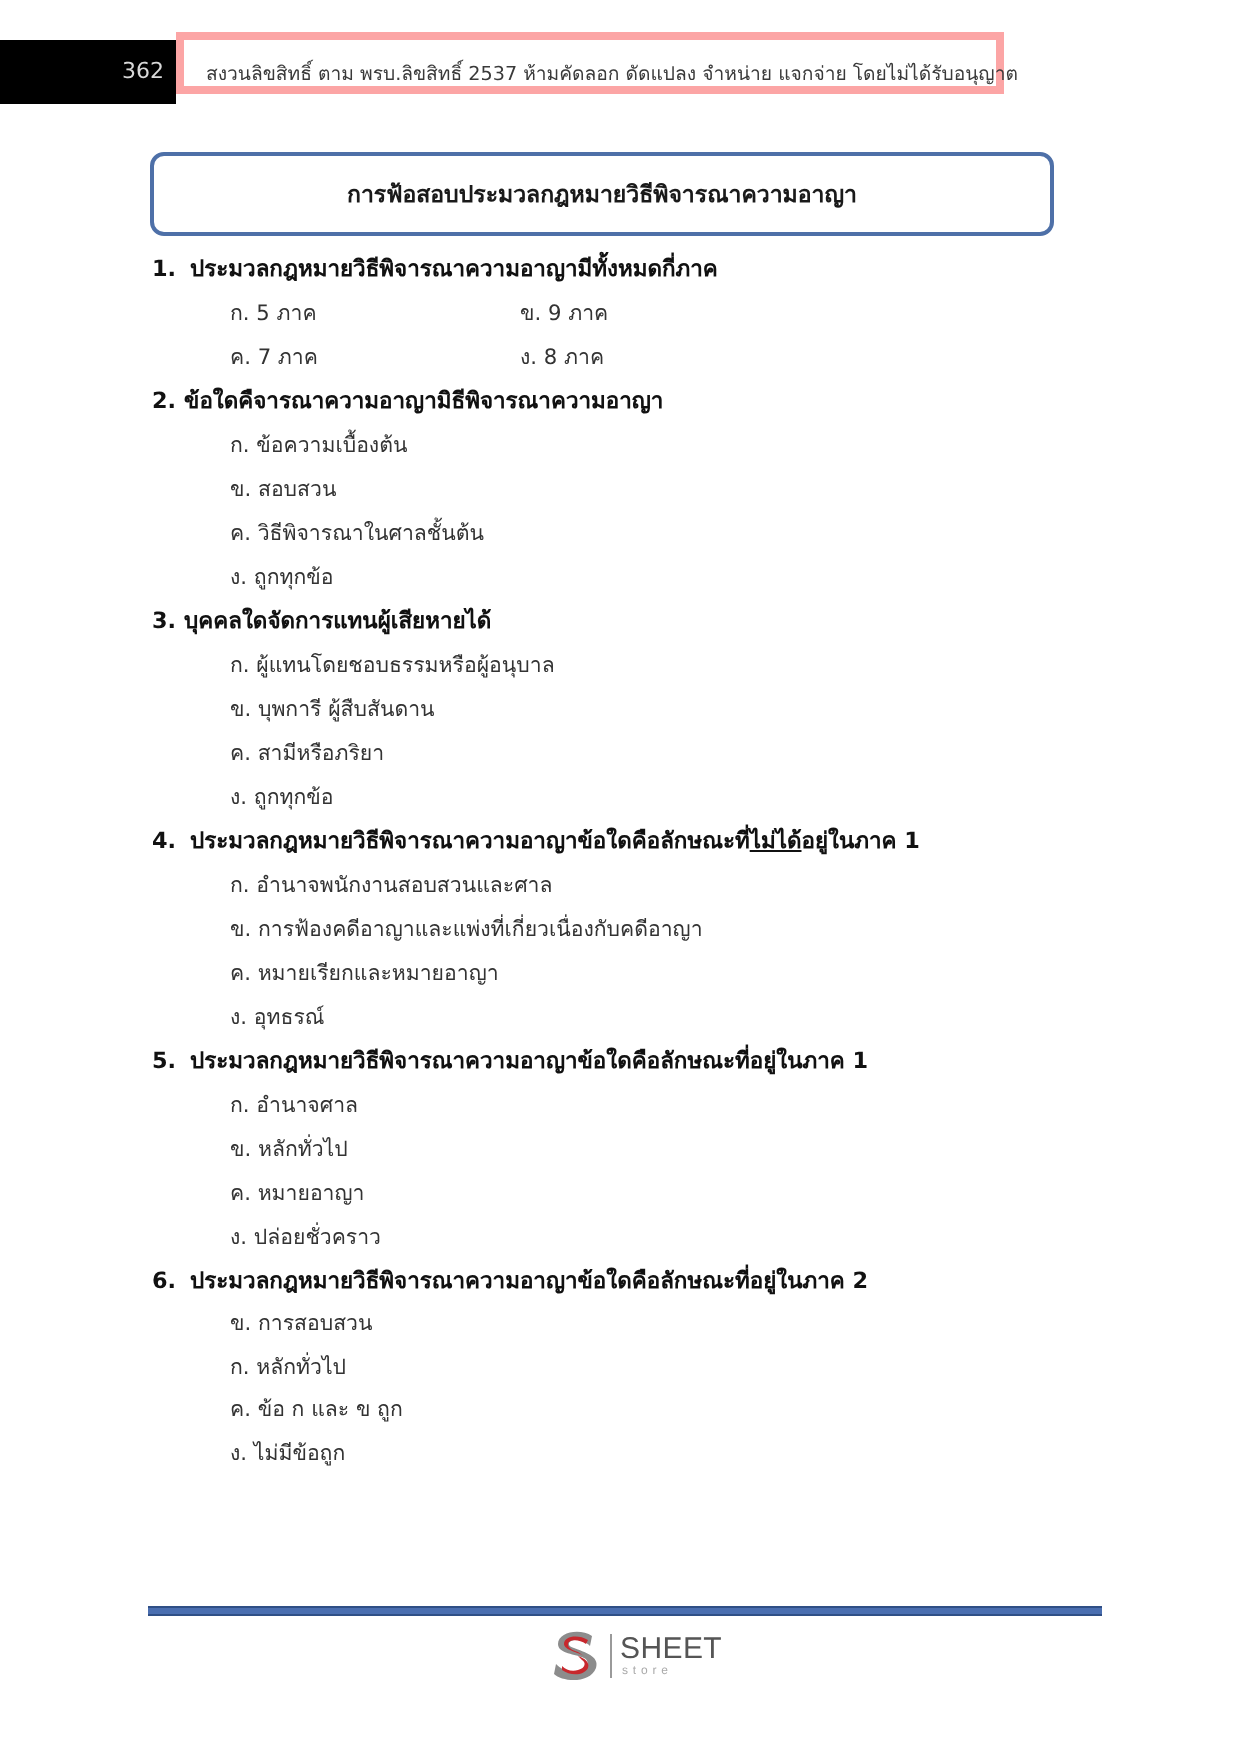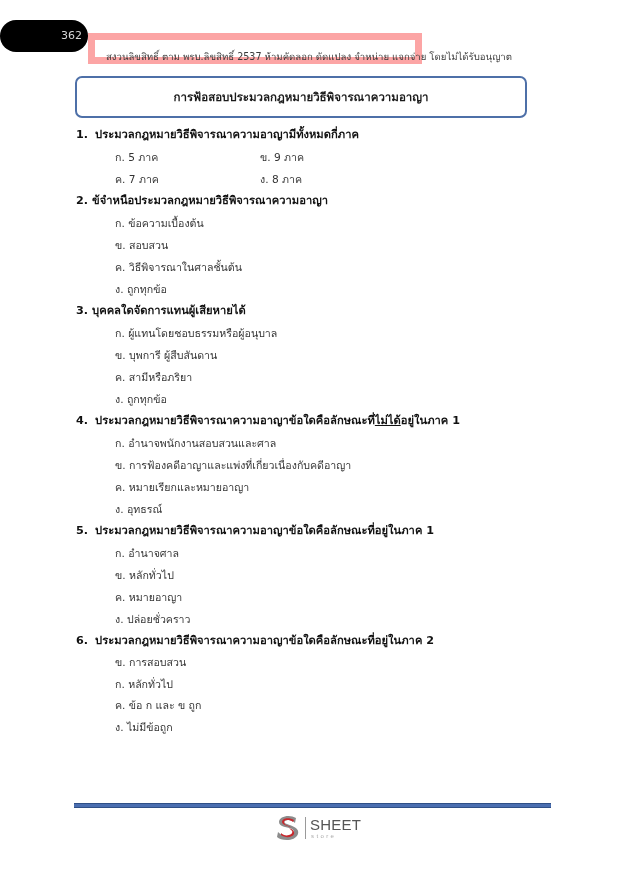--- a/index.html
+++ b/index.html
@@ -15,36 +15,35 @@
       font-family: "DejaVu Sans", "Liberation Sans", sans-serif;
       color: #1a1a1a;
     }
     .page-number-block {
       position: absolute;
       left: 0;
       top: 20px;
       width: 88px;
       height: 32px;
       background: #000000;
-      border-radius: 16px;
     }
     .page-number {
       position: absolute;
       right: 6px;
       top: 9px;
       font-size: 11px;
       color: #d8d8d8;
     }
     .copyright-box {
       position: absolute;
       left: 88px;
-      top: 33px;
-      width: 334px;
+      top: 16px;
+      width: 414px;
       height: 31px;
-      border: 7px solid #fca5a5;
+      border: 4px solid #fca5a5;
       box-sizing: border-box;
       background: #ffffff;
     }
     .copyright-text {
       position: absolute;
       left: 11px;
       top: 9px;
       font-size: 9.6px;
       color: #3a3a3a;
       white-space: nowrap;
@@ -192,21 +191,21 @@
       <span class="opt-col2">ข. 9 ภาค</span>
     </div>
     <div class="opt-row">
       <span>ค. 7 ภาค</span>
       <span class="opt-col2">ง. 8 ภาค</span>
     </div>
   </div>
 
   <div class="question">
     <div class="q-head">
-      <span class="q-num">2.</span><span>ข้จำหนือประมวลกฎหมายวิธีพิจารณาความอาญา</span>
+      <span class="q-num">2.</span><span>ข้อใดคืจารณาความอาญามิธีพิจารณาความอาญา</span>
     </div>
     <div class="opt-row">ก. ข้อความเบื้องต้น</div>
     <div class="opt-row">ข. สอบสวน</div>
     <div class="opt-row">ค. วิธีพิจารณาในศาลชั้นต้น</div>
     <div class="opt-row">ง. ถูกทุกข้อ</div>
   </div>
 
   <div class="question">
     <div class="q-head">
       <span class="q-num">3.</span><span>บุคคลใดจัดการแทนผู้เสียหายได้</span>

